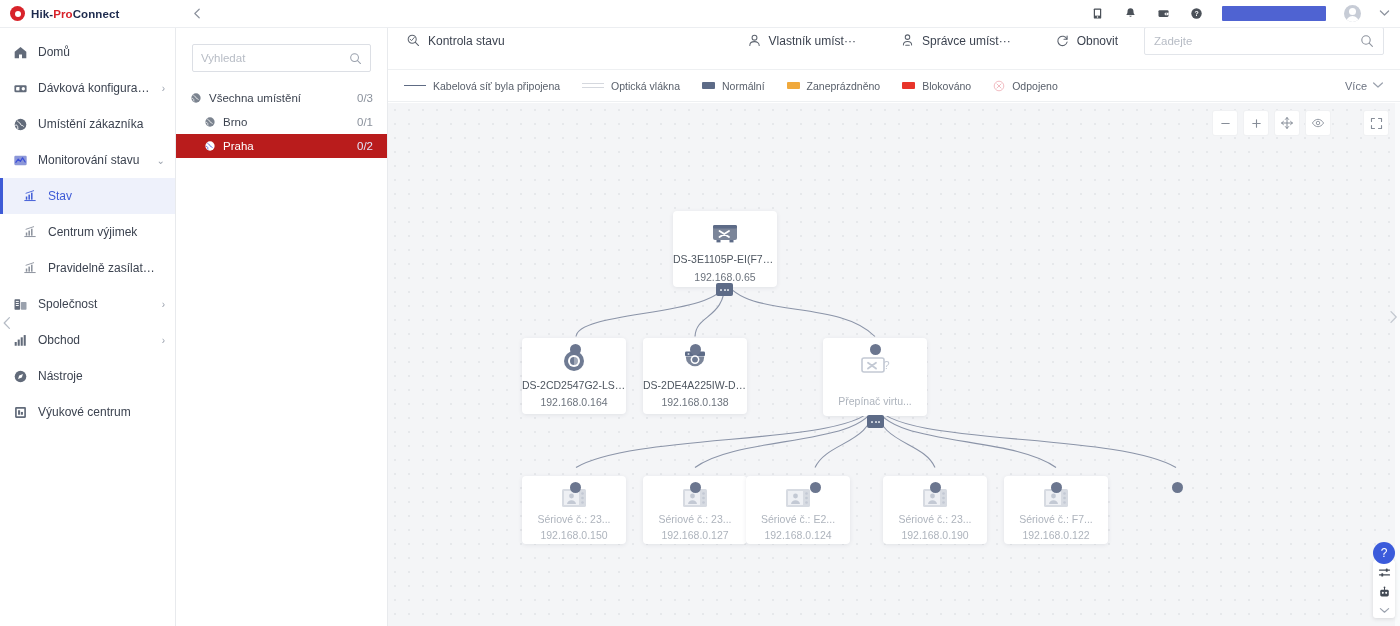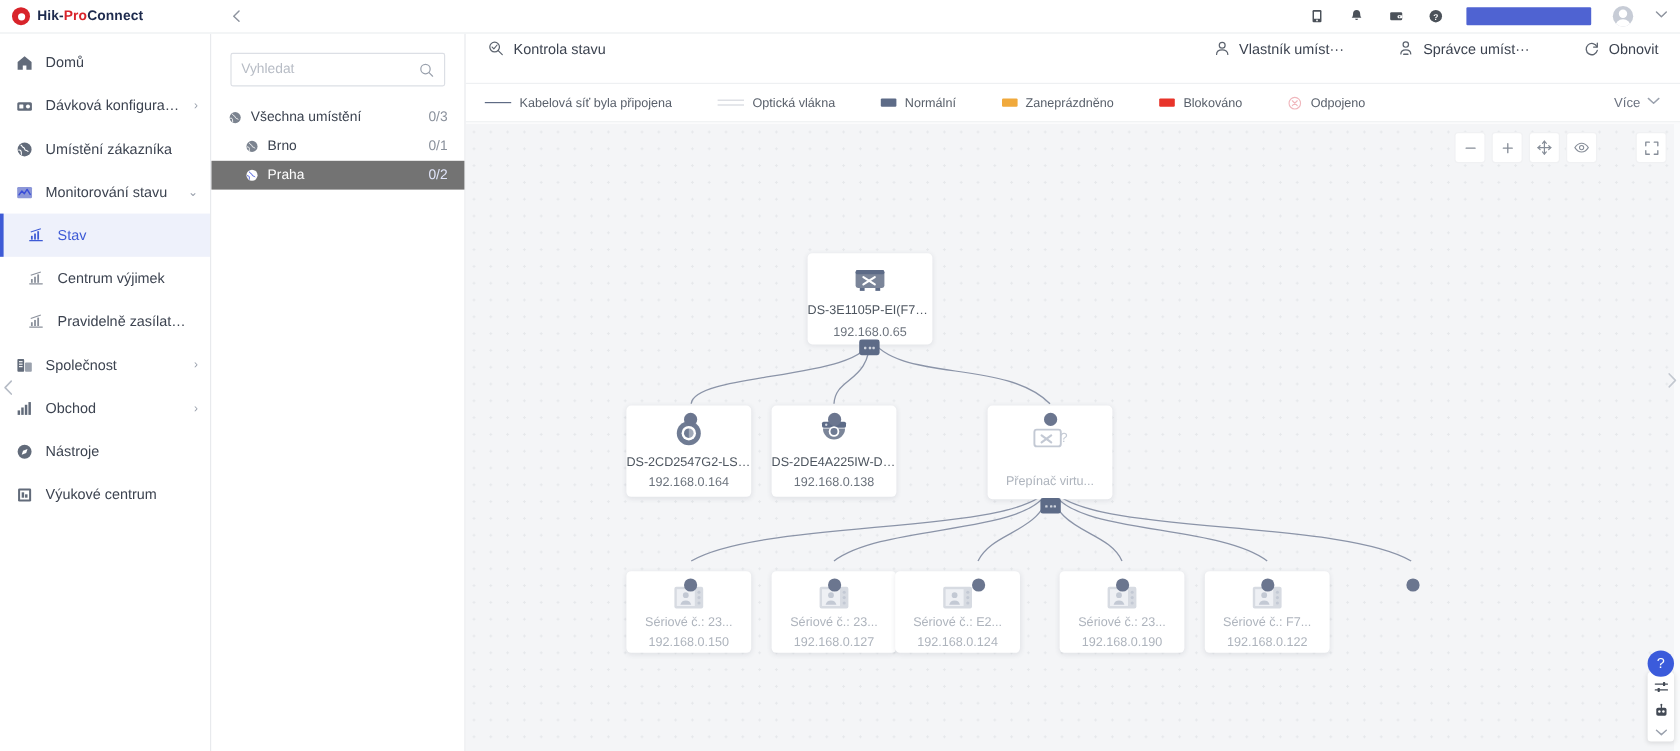--- a/index.html
+++ b/index.html
@@ -97,21 +97,21 @@
   .tree { margin-top: 14px; }
   .tree-row {
     height: 24px; display: flex; align-items: center; gap: 7px;
     font-size: 11.5px; color: #3c4350; cursor: pointer; padding-right: 14px;
   }
   .tree-row .gic { flex: none; color: #7b838f; display:flex; }
   .tree-row .tlabel { flex: 1 1 auto; white-space: nowrap; overflow: hidden; text-overflow: ellipsis; }
   .tree-row .tcount { flex: none; font-size: 11.5px; color: #8a919c; }
   .tree-row.lvl0 { padding-left: 14px; }
   .tree-row.lvl1 { padding-left: 28px; }
-  .tree-row.sel { background: #737373; color: #fff; }
+  .tree-row.sel { background: #b91c1c; color: #fff; }
   .tree-row.sel .gic { color: #fff; }
   .tree-row.sel .tcount { color: #e2e6fb; }
 
   
   .main {
     position: absolute; left: 388px; top: 28px; right: 0; height: 598px;
     background: #fff;
   }
   .toolbar {
     height: 42px; display: flex; align-items: center; padding: 0 16px 16px 16px;
@@ -130,21 +130,21 @@
   }
   .top-search input {
     flex: 1 1 auto; border: none; outline: none; font-size: 11.5px;
     font-family: inherit; background: transparent; color: #3c4350; min-width: 0;
   }
   .top-search input::placeholder { color: #b7bcc5; }
   .top-search .sic { color: #8d939e; flex: none; display: flex; }
 
   .legendbar {
     height: 32px; display: flex; align-items: center; padding: 0 16px;
-    border-bottom: 1px solid #eef0f2; gap: 38px;
+    border-bottom: 1px solid #eef0f2; gap: 22px;
   }
   .leg { display: flex; align-items: center; gap: 7px; font-size: 10.5px; color: #59606b; }
   .leg .swatch { flex: none; }
   .leg .line-solid { width: 22px; height: 0; border-top: 1.5px solid #5e6b84; }
   .leg .line-fiber { width: 22px; height: 5px; border-top: 1.5px solid #d5d8de; border-bottom: 1.5px solid #d5d8de; }
   .leg .chip { width: 13px; height: 7px; border-radius: 1px; }
   .leg .xcirc { width: 12px; height: 12px; display: flex; }
   .leg-more {
     margin-left: auto; display: flex; align-items: center; gap: 5px;
     font-size: 11px; color: #6b7280; cursor: pointer;
@@ -500,20 +500,29 @@
       </div>
       <div class="tool-gap"></div>
       <div class="tool-btn">
         <span class="tic">
           <svg width="15" height="15" viewBox="0 0 16 16">
               <path d="M12.6 6.4A5 5 0 1 0 12.9 9.6" fill="none" stroke="#5d646f" stroke-width="1.15" stroke-linecap="round"></path>
               <path d="M12.9 3.2 L12.9 6.6 L9.6 6.6" fill="none" stroke="#5d646f" stroke-width="1.15" stroke-linecap="round" stroke-linejoin="round"></path>
             </svg>
         </span>
         <span>Obnovit</span>
+      </div>
+      <div class="top-search">
+        <input type="text" placeholder="Zadejte" style="">
+        <span class="sic">
+          <svg width="14" height="14" viewBox="0 0 14 14">
+              <circle cx="6" cy="6" r="4.2" fill="none" stroke="#8d939e" stroke-width="1.1"></circle>
+              <path d="M9.2 9.2 L12.4 12.4" stroke="#8d939e" stroke-width="1.1" stroke-linecap="round"></path>
+            </svg>
+        </span>
       </div>
     </div>
 
     <div class="legendbar">
       <div class="leg">
         <span class="swatch line-solid"></span>
         <span>Kabelová síť byla připojena</span>
       </div>
       <div class="leg">
         <span class="swatch line-fiber"></span>

